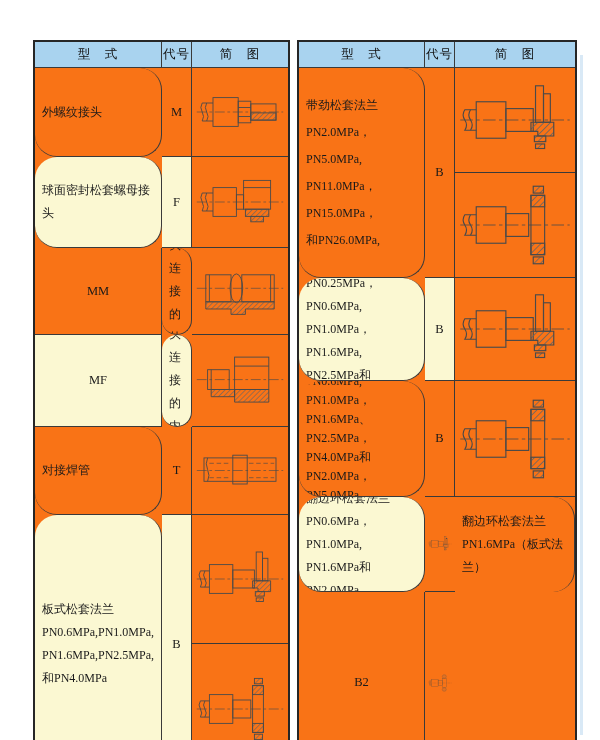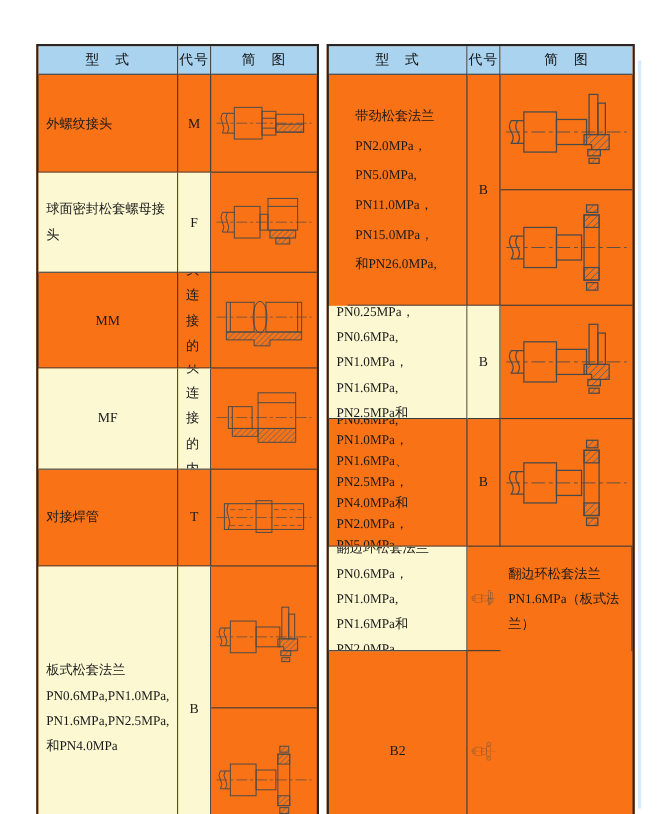--- a/index.html
+++ b/index.html
@@ -26,23 +26,23 @@
     overflow:hidden;
   }
   .cell.cend { border-right:none;font-family:Liberation Mono, monospace; }
   .cell.rend { border-bottom:none; }
   .hdr {
     background:var(--hdr-bg,#a9d3ef); display:flex; align-items:center; justify-content:center;
     font-size:12.5px; letter-spacing:1px; color:#111;
   }
   .type {
     display:flex; align-items:center; padding:4px 3px 4px 7px;
-    font-size:12px; line-height:23px; white-space:pre-line;
-  }
-  .type.lh-lg { line-height:27px;margin-left:17px; }
+    font-size:12px; line-height:23px; white-space:pre-line;border-radius:22px;
+  }
+  .type.lh-lg { line-height:27px; }
   .type.lh-sm { line-height:19px; }
   .code {
     display:flex; align-items:center; justify-content:center; font-size:12.5px;
   }
   .hl { background:var(--hl-bg,#fbf8d2); }
   .diag { display:grid; }
   .diag.two { grid-template-rows:1fr 1fr; }
   .dwrap { display:flex; align-items:center; justify-content:center; padding:3px; min-height:0; }
   .dwrap.split { border-bottom:1px solid #3a3a3a; }
   .dwrap svg { width:100%; height:100%; max-height:96px; }

